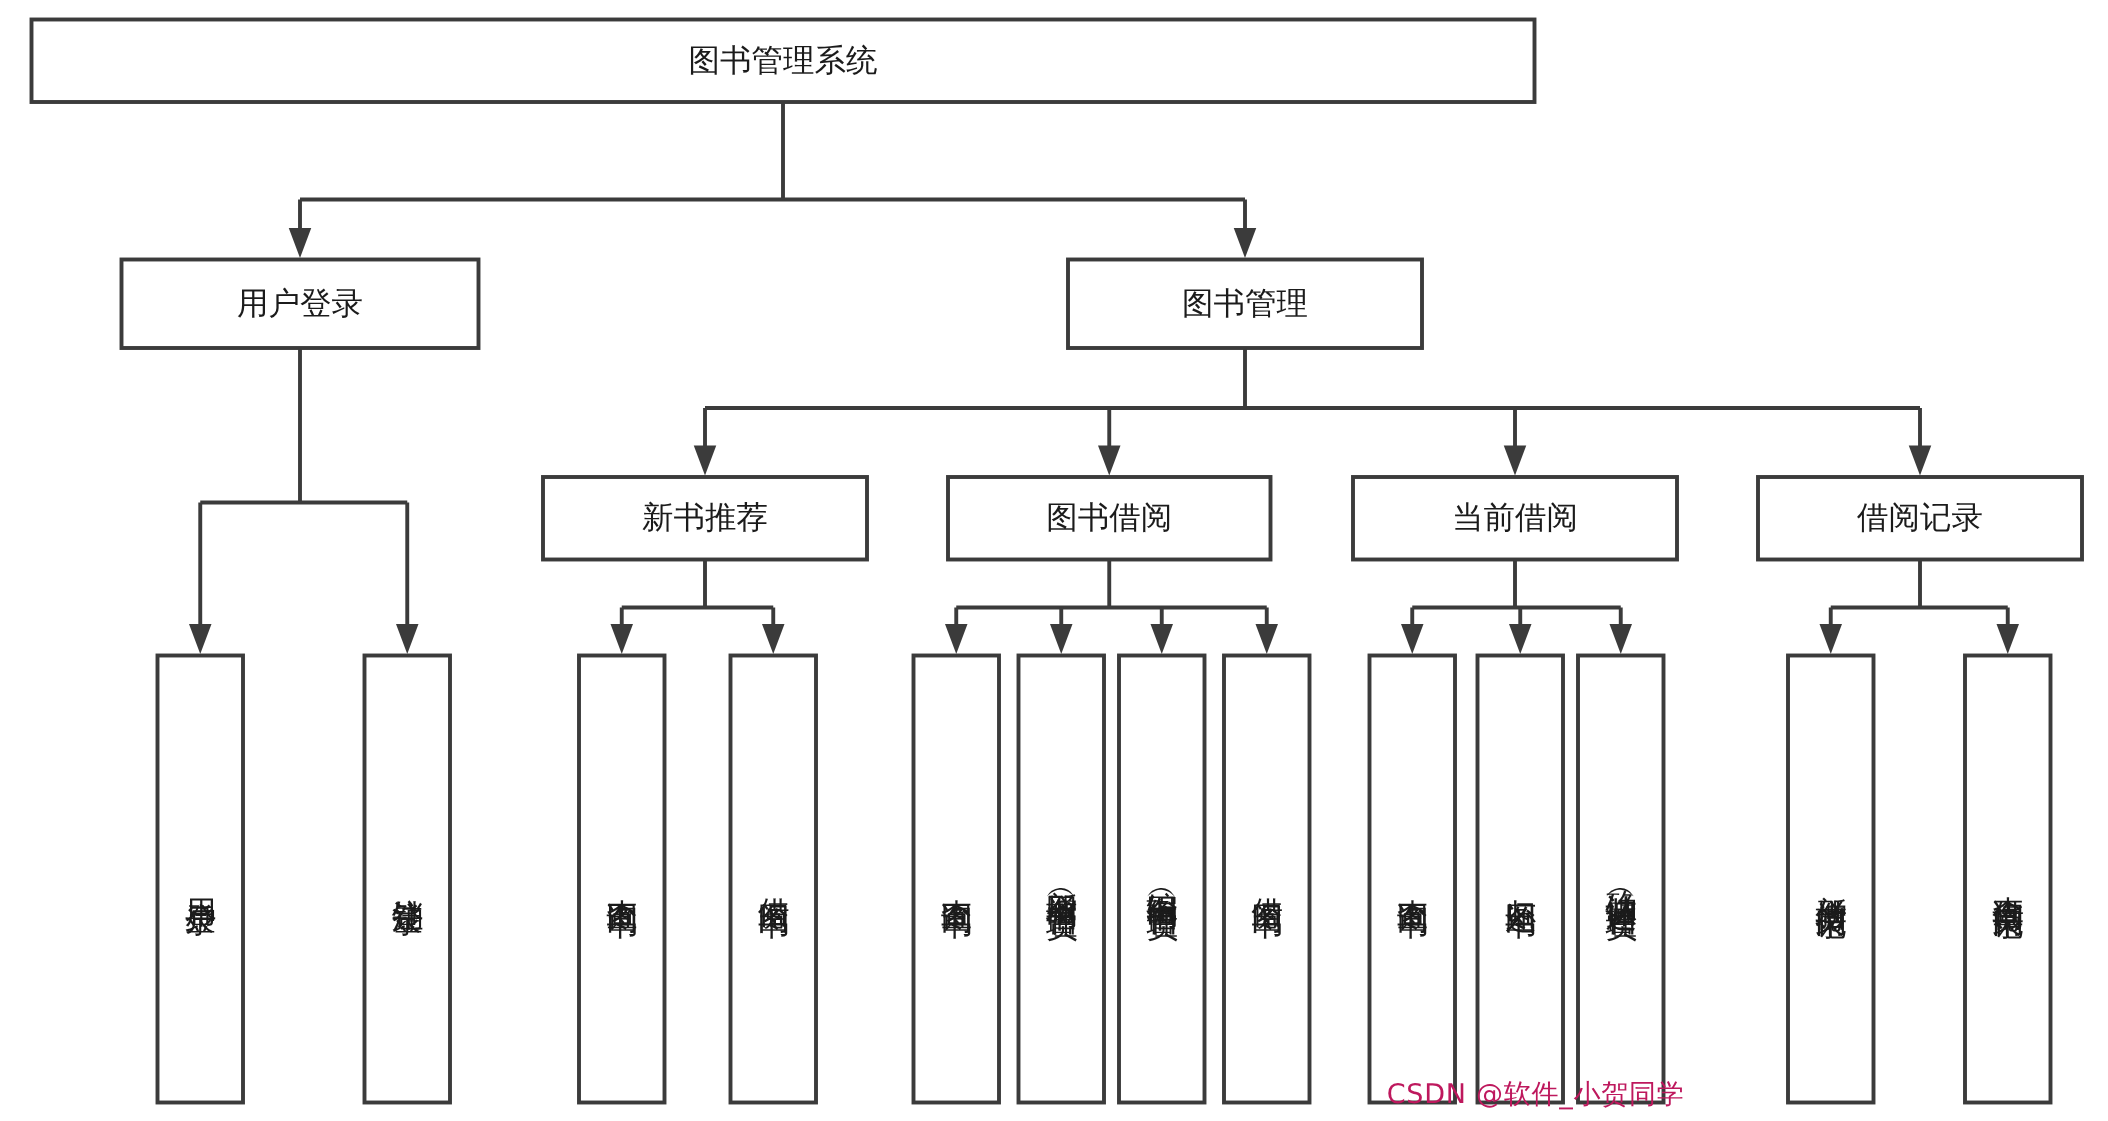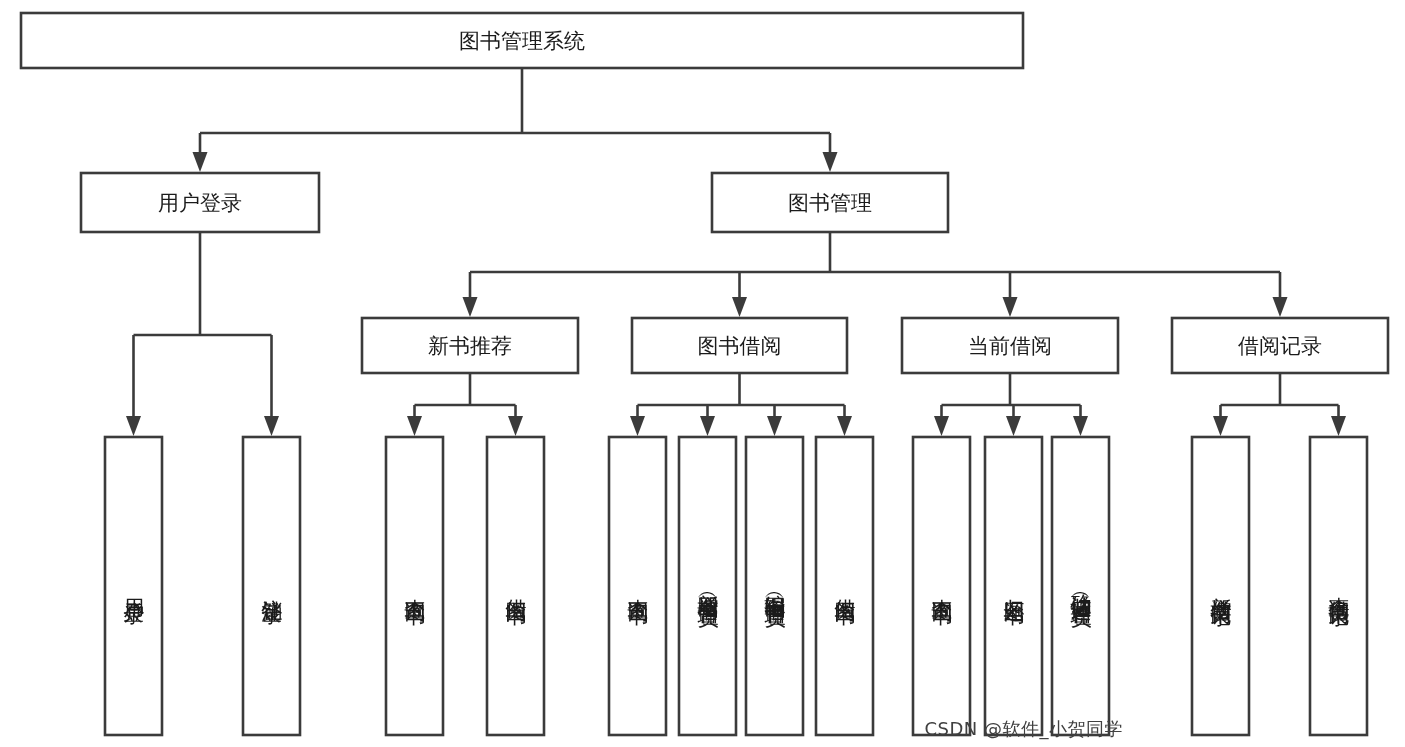--- a/index.html
+++ b/index.html
@@ -60,21 +60,21 @@
     text-align: center;
     white-space: nowrap;
     pointer-events: none;
   }
   .watermark {
     position: absolute;
     right: 8px;
     bottom: 6px;
     font-family: "DejaVu Sans", "Liberation Sans", sans-serif;
     font-size: 18px;
-    color: #404040;
+    color: #be185d;
     letter-spacing: 0.5px;
     white-space: nowrap;
   }
 </style>
 </head>
 <body>
 
 <div id="diagram-root">
 
   <svg id="tree-svg" viewBox="0 0 1405 747">

